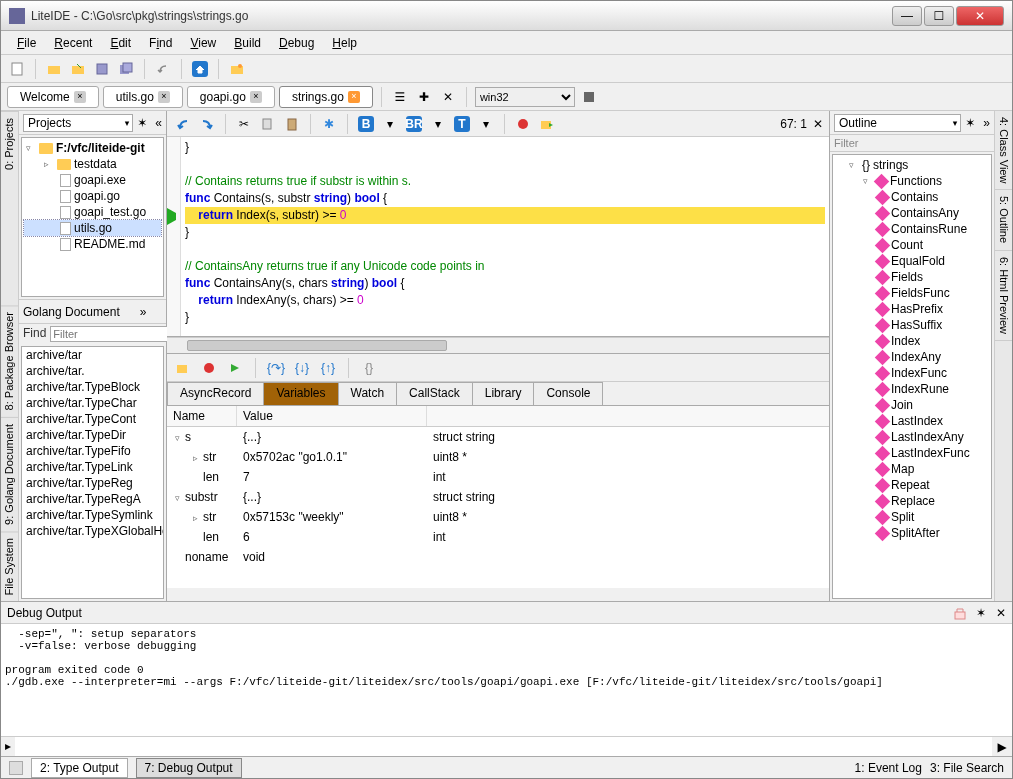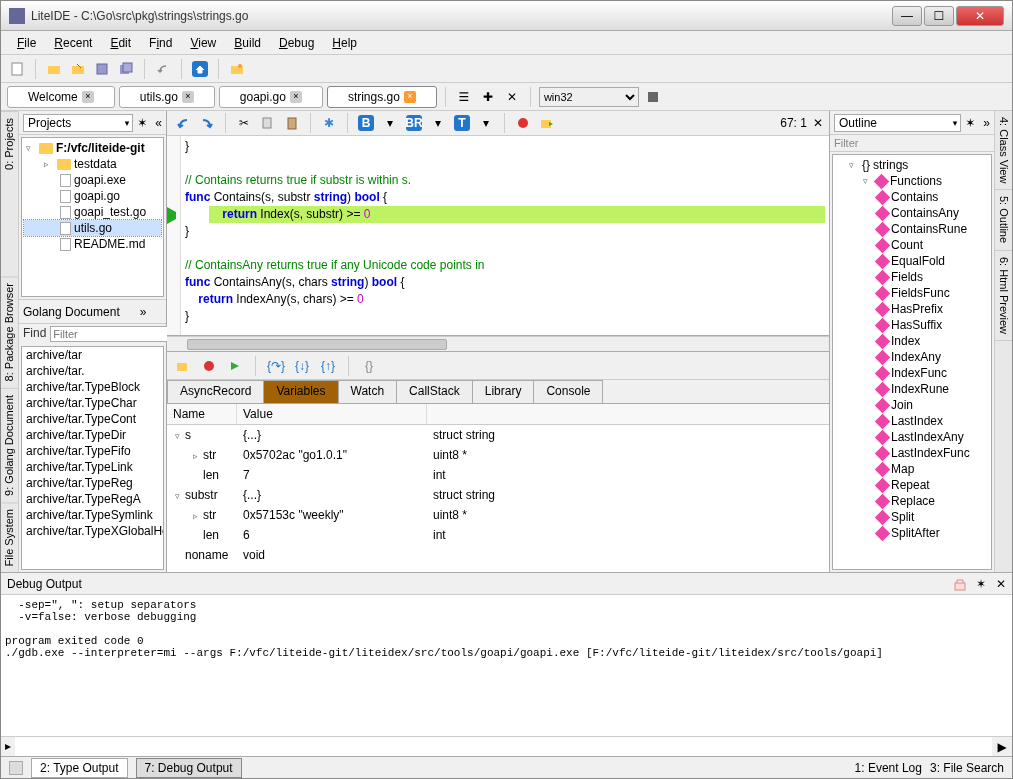--- a/index.html
+++ b/index.html
@@ -10,21 +10,21 @@
 .titlebar .title { flex: 1; color: #333; }
 .winbtns { display: flex; gap: 2px; }
 .winbtn { width: 30px; height: 20px; background: linear-gradient(#eee,#ccc); border: 1px solid #999; border-radius: 3px; text-align: center; line-height: 18px; font-family: sans-serif; cursor: pointer; }
 .winbtn.close { background: linear-gradient(#e66,#c33); color: #fff; width: 48px; }
 .menubar { height: 24px; display: flex; align-items: center; padding: 0 8px; gap: 2px; border-bottom: 1px solid #ccc; background: #f0f0f0; }
 .menuitem { padding: 2px 8px; cursor: pointer; }
 .menuitem u { text-decoration: underline; }
 .toolbar { height: 28px; display: flex; align-items: center; padding: 2px 6px; gap: 4px; border-bottom: 1px solid #ccc; background: #f0f0f0; }
 .tbtn { width: 20px; height: 20px; border: 1px solid transparent; display: flex; align-items: center; justify-content: center; cursor: pointer; border-radius: 2px; }
 .tabsrow { height: 28px; display: flex; align-items: center; padding: 2px 6px; gap: 4px; border-bottom: 1px solid #ccc; background: #f0f0f0; }
-.filetab { padding: 3px 20px; background: #fff; border: 1px solid #aaa; border-radius: 3px; display: flex; align-items: center; gap: 4px; cursor: pointer; }
+.filetab { padding: 3px 12px; background: #fff; border: 1px solid #aaa; border-radius: 3px; display: flex; align-items: center; gap: 4px; cursor: pointer; }
 .filetab.active { background: #fff; border-color: #888; font-weight: normal; }
 .closex { width: 12px; height: 12px; background: #ccc; border-radius: 2px; text-align: center; line-height: 10px; font-size: 9px; cursor: pointer; }
 .closex.orange { background: #f93; color: #fff; }
 .sep { width: 1px; height: 20px; background: #ccc; margin: 0 4px; }
 select { height: 20px; font-size: 11px; border: 1px solid #aaa; }
 .body { flex: 1; display: flex; overflow: hidden; }
 .leftedge, .rightedge { width: 18px; background: #e8e8e8; border-right: 1px solid #ccc; display: flex; flex-direction: column; }
 .rightedge { border-left: 1px solid #ccc; border-right: none; }
 .edgetab { writing-mode: vertical-rl; padding: 6px 2px; font-size: 11px; cursor: pointer; border-bottom: 1px solid #ccc; white-space: nowrap; }
 .edgetab.top { transform: rotate(180deg); }
@@ -48,21 +48,21 @@
 .editortb { height: 26px; display: flex; align-items: center; padding: 2px 6px; gap: 4px; border-bottom: 1px solid #ccc; background: #f0f0f0; }
 .editortb .right { margin-left: auto; display: flex; align-items: center; gap: 6px; }
 .editor { flex: 1; display: flex; background: #fff; overflow: hidden; font-family: 'Courier New', monospace; font-size: 13px; border-bottom: 1px solid #aaa; }
 .gutter { width: 40px; background: #f8f8f8; text-align: right; padding: 2px 6px 2px 2px; color: #999; border-right: 1px solid #ddd; }
 .gutter div { height: 17px; line-height: 17px; }
 .markers { width: 14px; background: #f8f8f8; border-right: 1px solid #ddd; }
 .markers div { height: 17px; position: relative; }
 .arrow { position: absolute; left: 0; top: 3px; width: 0; height: 0; border-top: 5px solid transparent; border-bottom: 5px solid transparent; border-left: 9px solid #2a2; }
 .code { flex: 1; padding: 2px 4px; white-space: pre; overflow: hidden; }
 .code div { height: 17px; line-height: 17px; }
-.code .hl { background: #bef264; margin-left: 24px; }
+.code .hl { background: #fde047; }
 .kw { color: #00d; font-weight: bold; }
 .cm { color: #080; }
 .ty { color: #00d; font-weight: bold; }
 .nm { color: #c0c; }
 .hscroll { height: 16px; background: #eee; border-top: 1px solid #ccc; position: relative; }
 .hscroll .thumb { position: absolute; left: 20px; top: 2px; width: 260px; height: 11px; background: #ccc; border: 1px solid #aaa; border-radius: 2px; }
 .debugpanel { height: 235px; display: flex; flex-direction: column; border-top: 1px solid #aaa; }
 .debugtb { height: 28px; display: flex; align-items: center; padding: 2px 6px; gap: 6px; background: #f0f0f0; border-bottom: 1px solid #ccc; }
 .debugtabs { height: 24px; display: flex; background: #f0f0f0; border-bottom: 1px solid #aaa; }
 .debugtab { padding: 3px 12px; border: 1px solid #aaa; border-bottom: none; background: #eee; cursor: pointer; margin-right: -1px; }
@@ -76,21 +76,21 @@
 .col2 { width: 190px; }
 .col3 { width: 200px; }
 .rightpanel { width: 165px; display: flex; flex-direction: column; border-left: 1px solid #aaa; background: #f0f0f0; }
 .outline { flex: 1; background: #fff; border: 1px solid #aaa; margin: 2px; overflow: auto; padding: 2px; }
 .outitem { padding: 1px 2px; white-space: nowrap; display: flex; align-items: center; gap: 3px; cursor: pointer; }
 .pink { width: 11px; height: 11px; background: #e4a; transform: rotate(45deg); flex-shrink: 0; }
 .oind1 { padding-left: 14px; }
 .oind2 { padding-left: 28px; }
 .oind3 { padding-left: 42px; }
 .filterbar { padding: 2px 4px; border-bottom: 1px solid #ccc; color: #888; font-size: 11px; }
-.bottom { height: 184px; display: flex; flex-direction: column; border-top: 1px solid #aaa; }
+.bottom { height: 155px; display: flex; flex-direction: column; border-top: 1px solid #aaa; }
 .debugouthead { height: 22px; display: flex; align-items: center; padding: 2px 6px; gap: 6px; background: #f0f0f0; border-bottom: 1px solid #ccc; }
 .debugouthead .combo { flex: 1; max-width: 200px; }
 .debugout { flex: 1; background: #fff; font-family: 'Courier New', monospace; font-size: 11px; padding: 4px; overflow: auto; white-space: pre; }
 .inputbar { height: 20px; display: flex; border-top: 1px solid #ccc; }
 .inputbar input { flex: 1; border: none; padding: 0 4px; font-size: 11px; }
 .statusbar { height: 22px; display: flex; align-items: center; padding: 0 8px; gap: 8px; border-top: 1px solid #aaa; background: #f0f0f0; font-size: 11px; }
 .statbtn { padding: 2px 8px; border: 1px solid #aaa; background: #fff; cursor: pointer; }
 .statbtn.pressed { background: #ddd; border-color: #888; }
 .folder-icon { width: 14px; height: 11px; background: #fc5; border-radius: 1px; display: inline-block; }
 .file-icon { width: 11px; height: 13px; background: #fff; border: 1px solid #aaa; display: inline-block; }

